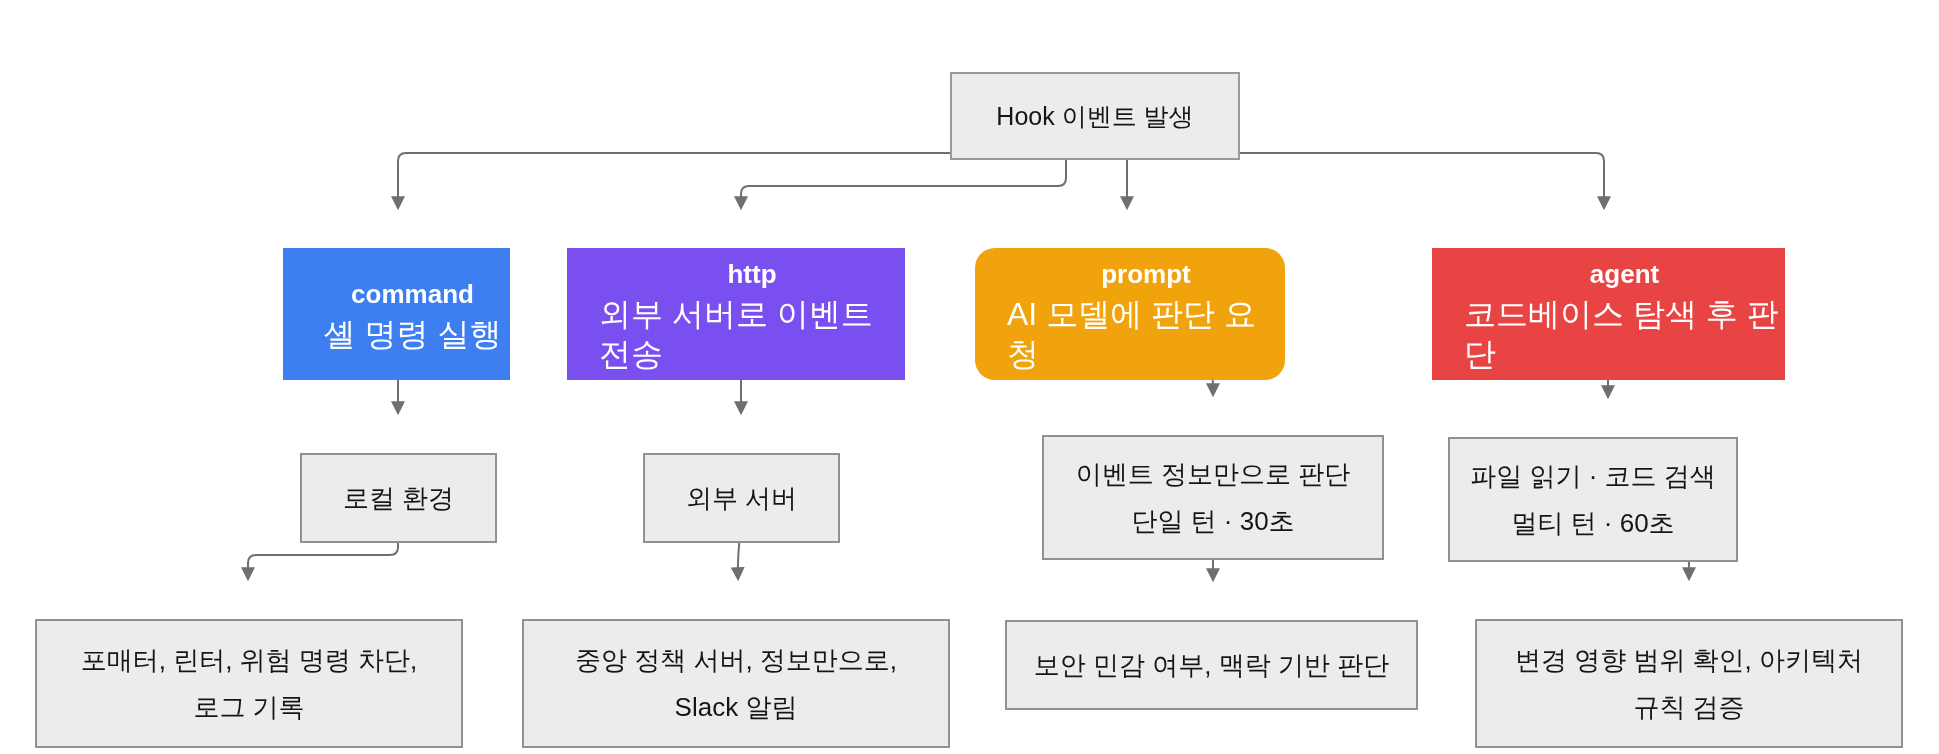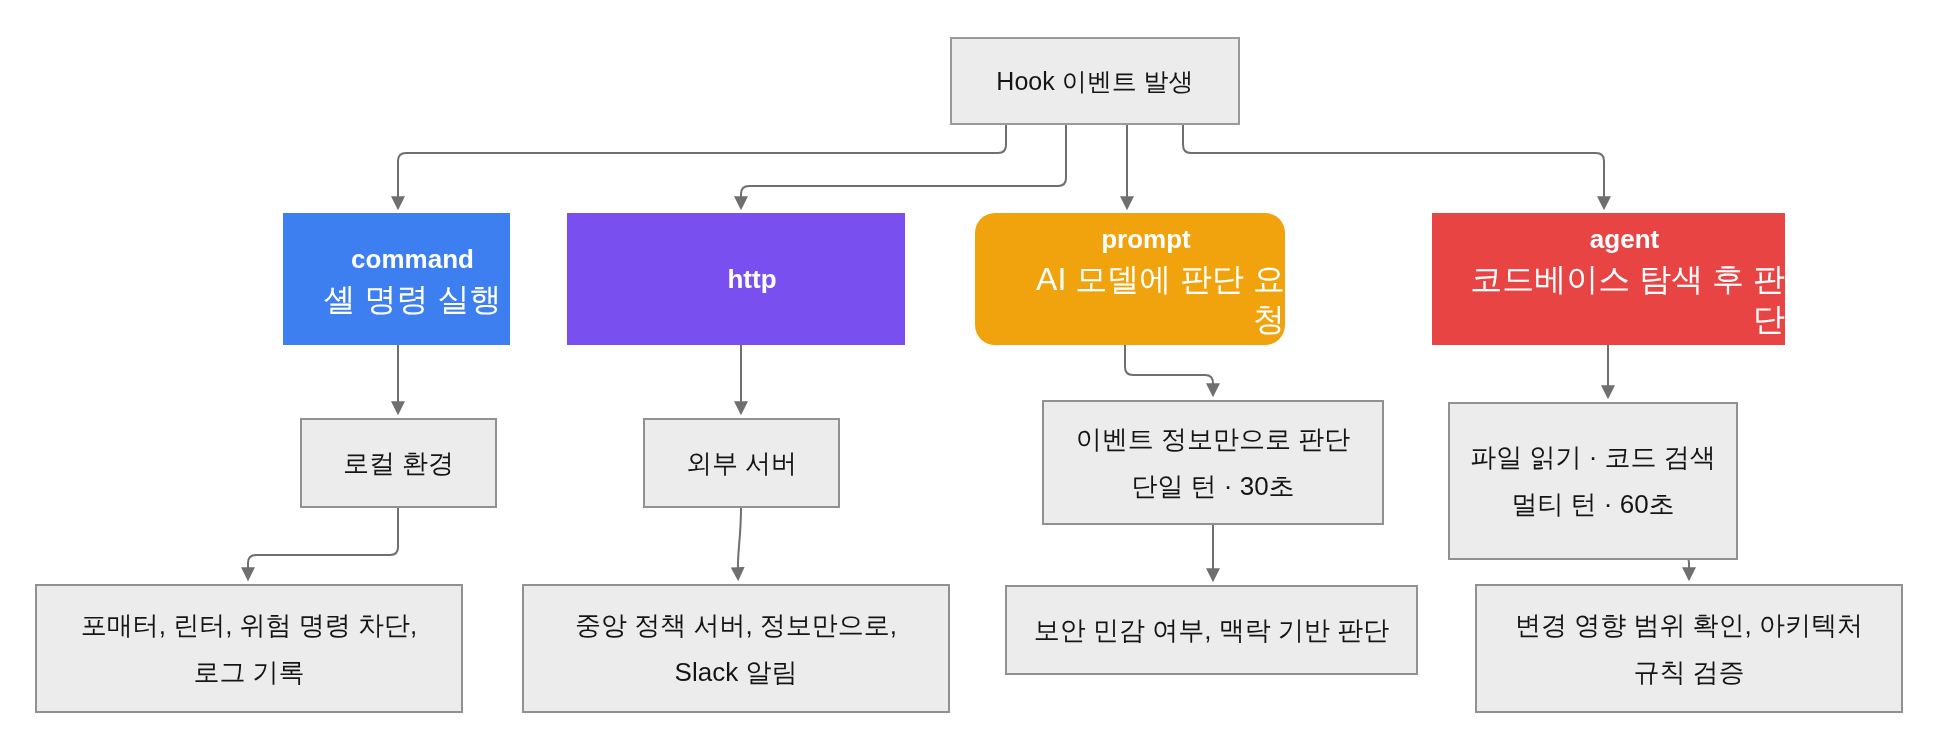--- a/index.html
+++ b/index.html
@@ -1,20 +1,20 @@
 <!DOCTYPE html>
 <html><head>
 <meta charset="utf-8">
 <style>
   html,body{margin:0;padding:0;background:#ffffff;}
   body{font-family:"Liberation Sans","DejaVu Sans",sans-serif;}
   .canvas{position:relative;width:1939px;height:754px;background:#ffffff;overflow:hidden;}
   .edges{position:absolute;left:0;top:0;width:1939px;height:754px;pointer-events:none;}
   .node{position:absolute;display:flex;flex-direction:column;align-items:center;justify-content:center;
-        text-align:right;box-sizing:border-box;}
+        text-align:left;box-sizing:border-box;margin-top:35px;}
   .gray{background:#ececec;border:2px solid #919191;color:#151515;font-size:26px;line-height:47px;}
   .root-node{background:#ececec;border:2px solid #9a9a9a;color:#151515;font-size:25px;}
   .hook{color:#ffffff;border:none;padding-left:32px;}
   .hook .hook-title{font-weight:700;font-size:26px;line-height:40px;}
   .hook .hook-sub{font-weight:400;font-size:32px;line-height:40px;}
   .line{display:block;}
 </style>
 </head>
 <body>
 
@@ -45,41 +45,42 @@
   <div class="node root-node" style="left:950px;top:37px;width:290px;height:88px">
     <span class="line">Hook 이벤트 발생</span>
   </div>
 
   <div class="node hook" style="left: 283px; top: 213px; width: 227px; height: 132px; background-color: rgb(61, 126, 240);">
     <span class="hook-title">command</span>
     <span class="hook-sub">셸 명령 실행</span>
   </div>
   <div class="node hook" style="left: 567px; top: 213px; width: 338px; height: 132px; background-color: rgb(122, 79, 240);">
     <span class="hook-title">http</span>
+    <span class="hook-sub">외부 서버로 이벤트 전송</span>
   </div>
   <div class="node hook" style="left: 975px; top: 213px; width: 310px; height: 132px; background-color: rgb(240, 163, 13); border-radius: 20px;">
     <span class="hook-title">prompt</span>
     <span class="hook-sub">AI 모델에 판단 요청</span>
   </div>
   <div class="node hook" style="left: 1432px; top: 213px; width: 353px; height: 132px; background-color: rgb(233, 68, 68);">
     <span class="hook-title">agent</span>
     <span class="hook-sub">코드베이스 탐색 후 판단</span>
   </div>
 
   <div class="node gray" style="left:300px;top:418px;width:197px;height:90px">
     <span class="line">로컬 환경</span>
   </div>
   <div class="node gray" style="left:643px;top:418px;width:197px;height:90px">
     <span class="line">외부 서버</span>
   </div>
   <div class="node gray" style="left:1042px;top:400px;width:342px;height:125px">
     <span class="line">이벤트 정보만으로 판단</span>
     <span class="line">단일 턴 · 30초</span>
   </div>
-  <div class="node gray" style="left:1448px;top:402px;width:290px;height:158px">
+  <div class="node gray" style="left:1448px;top:402px;width:290px;height:125px">
     <span class="line">파일 읽기 · 코드 검색</span>
     <span class="line">멀티 턴 · 60초</span>
   </div>
 
   <div class="node gray" style="left:35px;top:584px;width:428px;height:129px">
     <span class="line">포매터, 린터, 위험 명령 차단,</span>
     <span class="line">로그 기록</span>
   </div>
   <div class="node gray" style="left:522px;top:584px;width:428px;height:129px">
     <span class="line">중앙 정책 서버, 정보만으로,</span>

